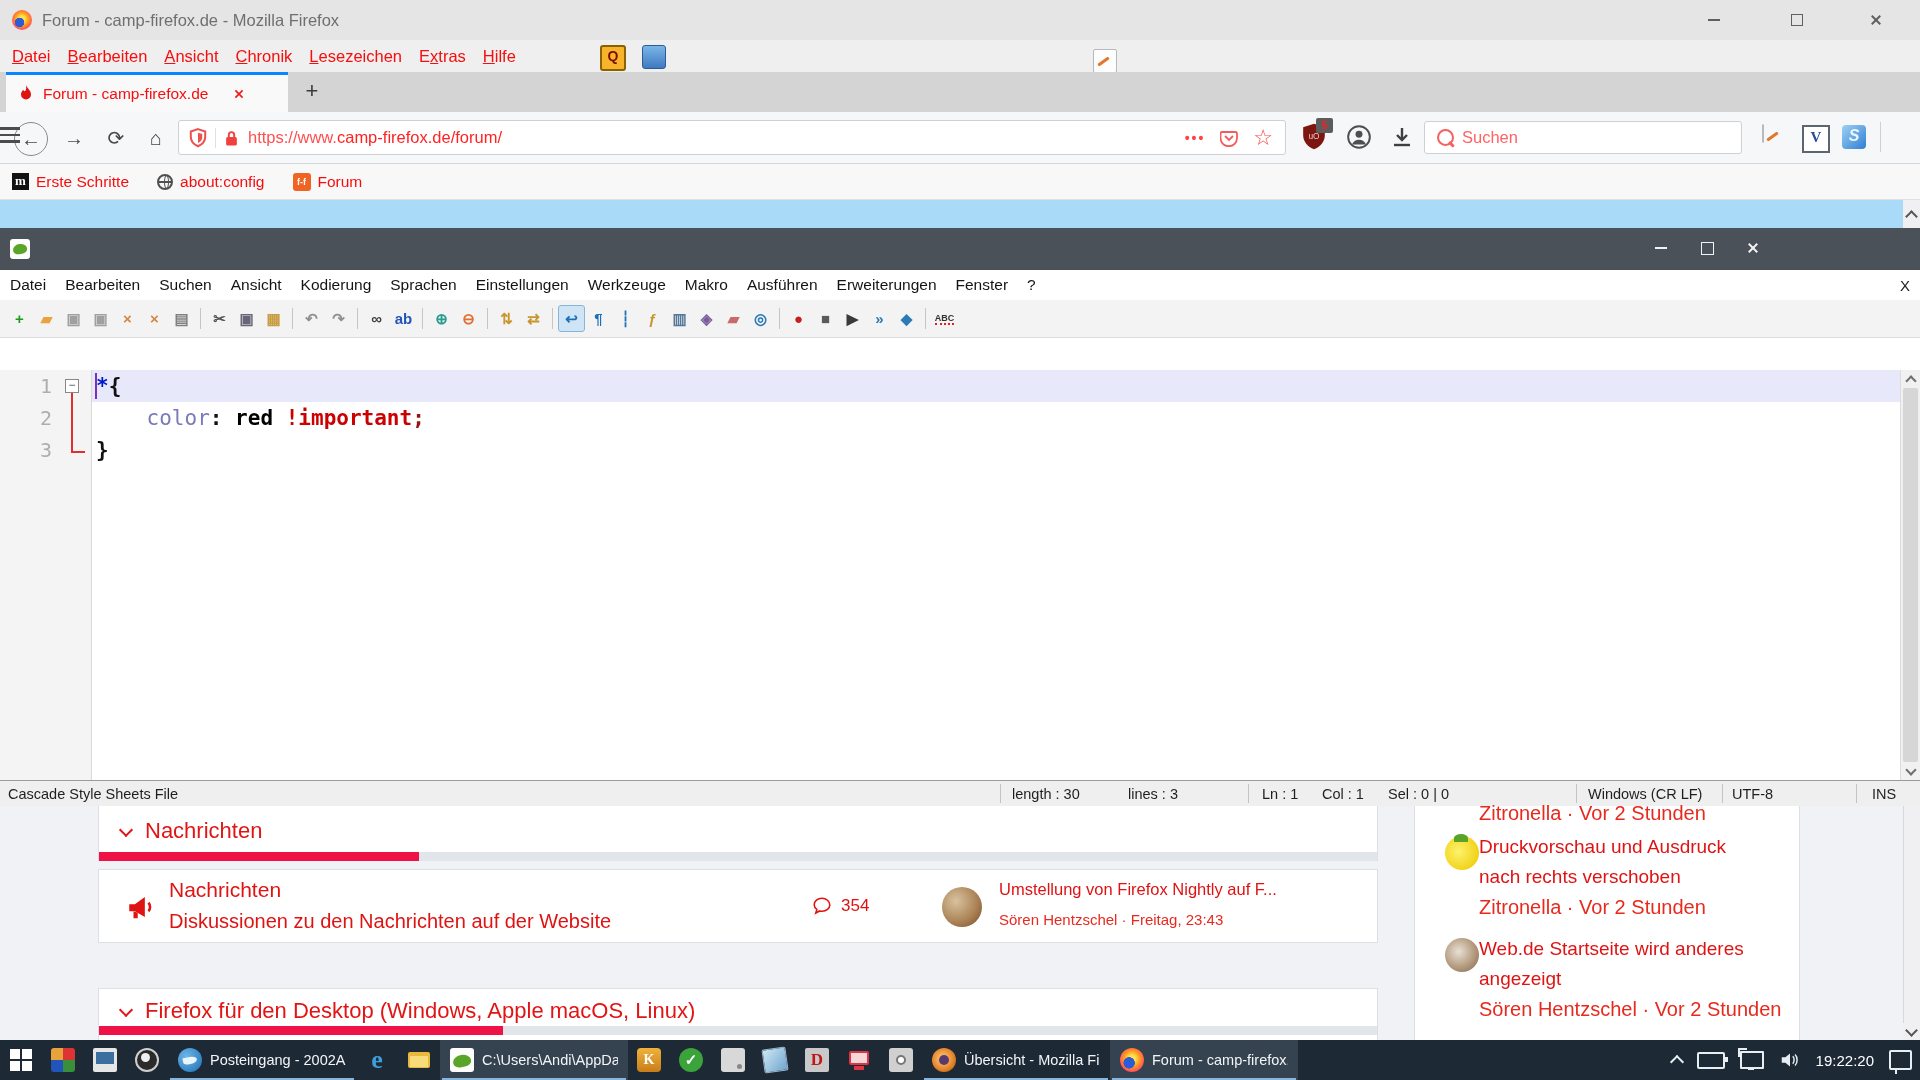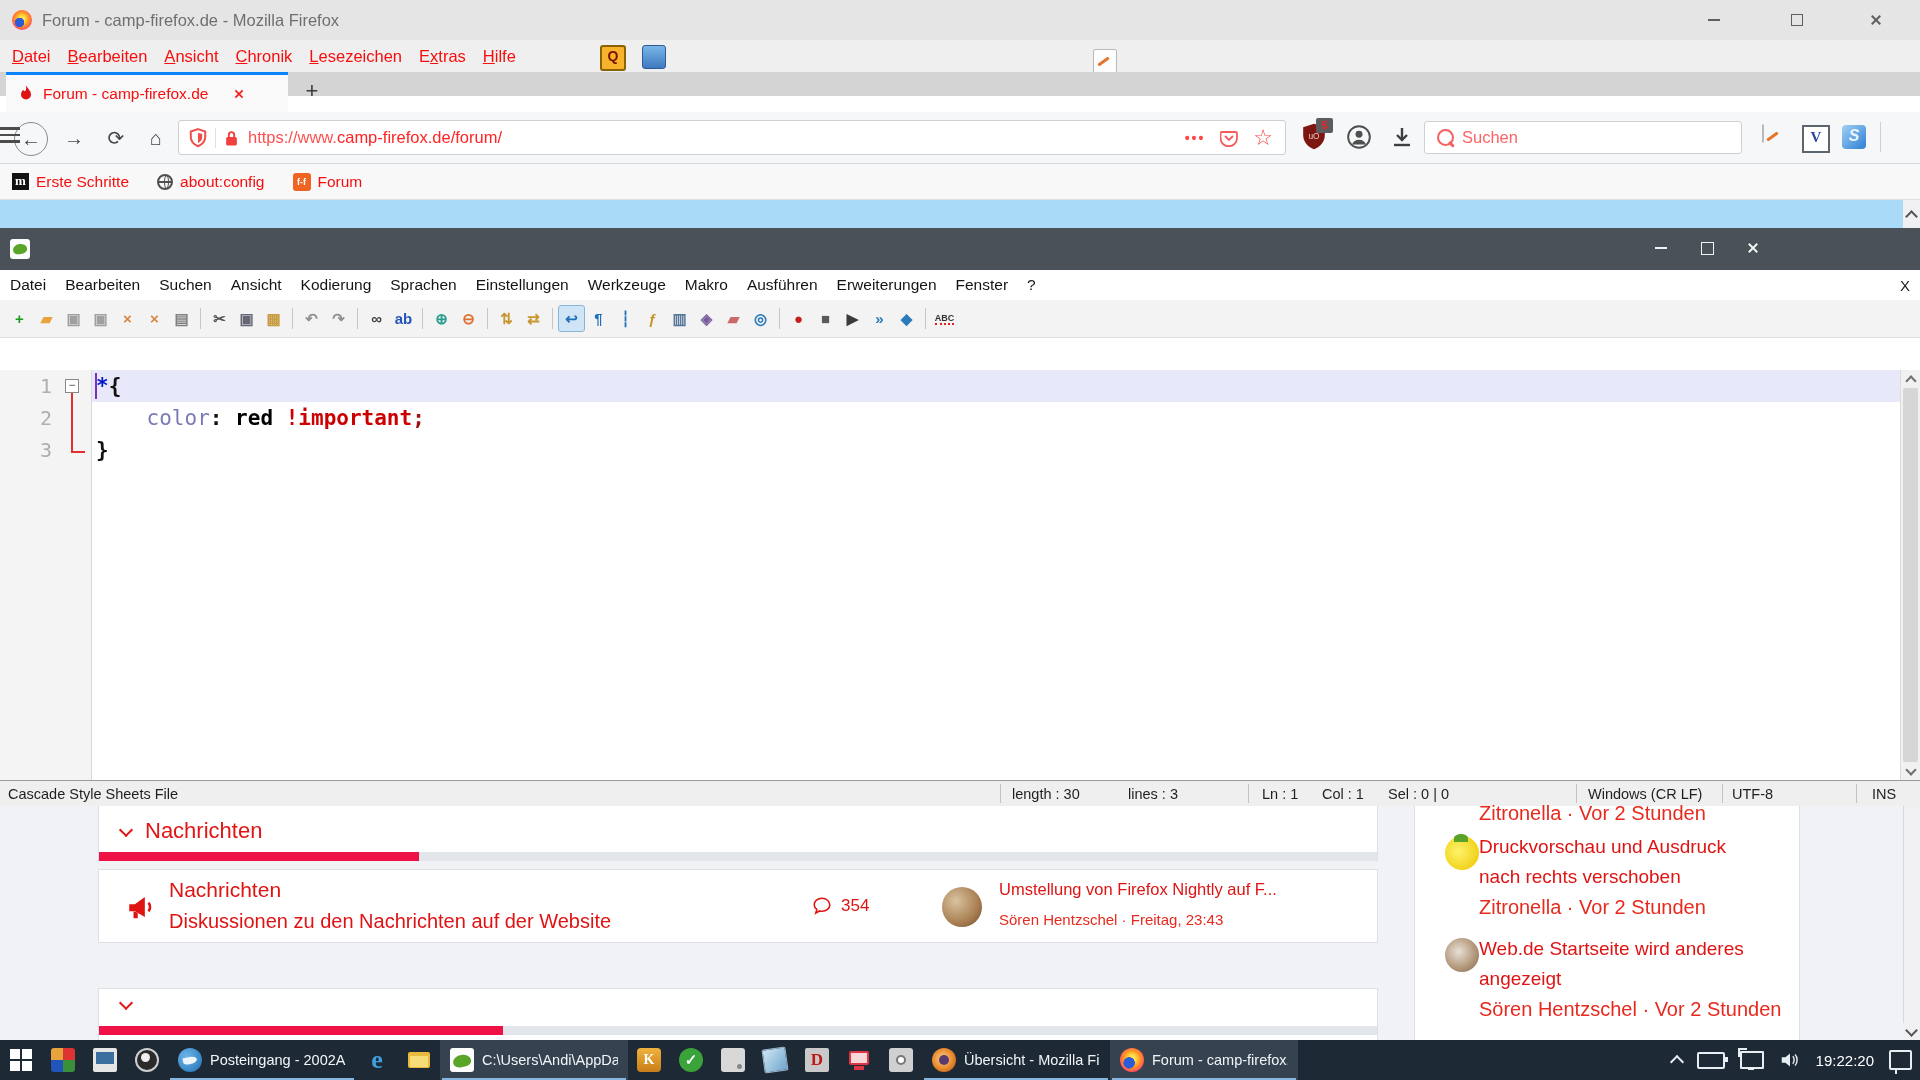--- a/index.html
+++ b/index.html
@@ -26,21 +26,21 @@
 
   #ff-menubar{top:40px;left:0;right:0;height:32px;background:#efefef;display:flex;align-items:center;padding-left:12px;}
   .ff-menu-item{font-size:16.5px;color:#f60e0e;margin-right:17px;cursor:default;}
   .ff-menu-item u{text-decoration:underline;}
   .mb-ico{top:5px;width:22px;height:22px;}
   .ico-notes{background:#fdfdfd;border:1px solid #b9b9b9;border-radius:2px;position:relative;}
   .ico-notes::after{content:"";position:absolute;left:3px;top:10px;width:13px;height:3px;background:#e2762a;transform:rotate(-35deg);border-radius:1px;}
   .ico-q{background:#f7b32b;border:2px solid #8a6200;border-radius:3px;color:#7a0d00;font-weight:bold;font-size:14px;text-align:center;line-height:18px;}
   .ico-bluefolder{background:linear-gradient(#7ab6e8,#3f79c0);border-radius:3px;border:1px solid #2d5c94;}
 
-  #ff-tabbar{top:72px;left:0;right:0;height:24px;background:#d4d4d4;}
+  #ff-tabbar{top:72px;left:0;right:0;height:40px;background:#d4d4d4;}
   #ff-tab{left:6px;top:0;width:282px;height:40px;background:#f9f9fa;border-top:3px solid #0a84ff;box-sizing:border-box;display:flex;align-items:center;}
   #ff-tab .flame{margin-left:12px;}
   #ff-tab-label{margin-left:9px;font-size:15.5px;color:#f60e0e;white-space:nowrap;overflow:hidden;width:190px;}
   #newtab-btn{left:300px;top:8px;width:24px;height:24px;font-size:22px;color:#3a3a3a;text-align:center;line-height:22px;}
 
   #ff-navbar{top:112px;left:0;right:0;height:52px;background:#f6f7f8;border-bottom:1px solid #d4d7da;box-sizing:border-box;}
   .nav-ico{top:10px;width:32px;height:32px;display:flex;align-items:center;justify-content:center;font-size:20px;color:#474747;}
   #back-btn{border:1.5px solid #8a8a8a;border-radius:50%;}
   #urlbar{left:178px;top:8px;width:1108px;height:35px;background:#fff;border:1px solid #cfd0d4;border-radius:3px;box-sizing:border-box;display:flex;align-items:center;}
   .url-div{width:1px;height:20px;background:#e0e0e0;margin:0 8px;}
@@ -535,20 +535,21 @@
       </svg>
       <span class="abs" style="left:742px;top:26px;font-size:17px;color:#e01313;">354</span>
       <span class="abs avatar av-cat1" style="left:843px;top:17px;width:40px;height:40px;"></span>
       <span class="abs" style="left:900px;top:10px;font-size:16.5px;color:#e01313;">Umstellung von Firefox Nightly auf F...</span>
       <span class="abs byline" style="left:900px;top:41px;">Sören Hentzschel · Freitag, 23:43</span>
     </div>
 
     <div class="abs card" style="left:98px;top:182px;width:1280px;height:52px;border-bottom:none;">
       <div class="sec-head" style="padding-top:9px;">
         <span class="chev down red"></span>
+        <span class="sec-title">Firefox für den Desktop (Windows, Apple macOS, Linux)</span>
       </div>
       <span class="abs bar-red" style="top:37px;width:404px;"></span>
       <span class="abs bar-gray" style="top:37px;left:404px;"></span>
     </div>
 
     <div class="abs card" id="forum-sidebar" style="left:1414px;top:0;width:386px;height:234px;border-top:none;border-bottom:none;">
         <div class="abs sb-byline" style="left: 64px; top: -4px;">Zitronella · Vor 2 Stunden</div>
         <div class="abs avatar av-chick" style="left: 30px; top: 30px; width: 34px; height: 34px;"></div>
         <div class="abs sb-title" style="left: 64px; top: 26px;">
           <div>Druckvorschau und Ausdruck</div>

